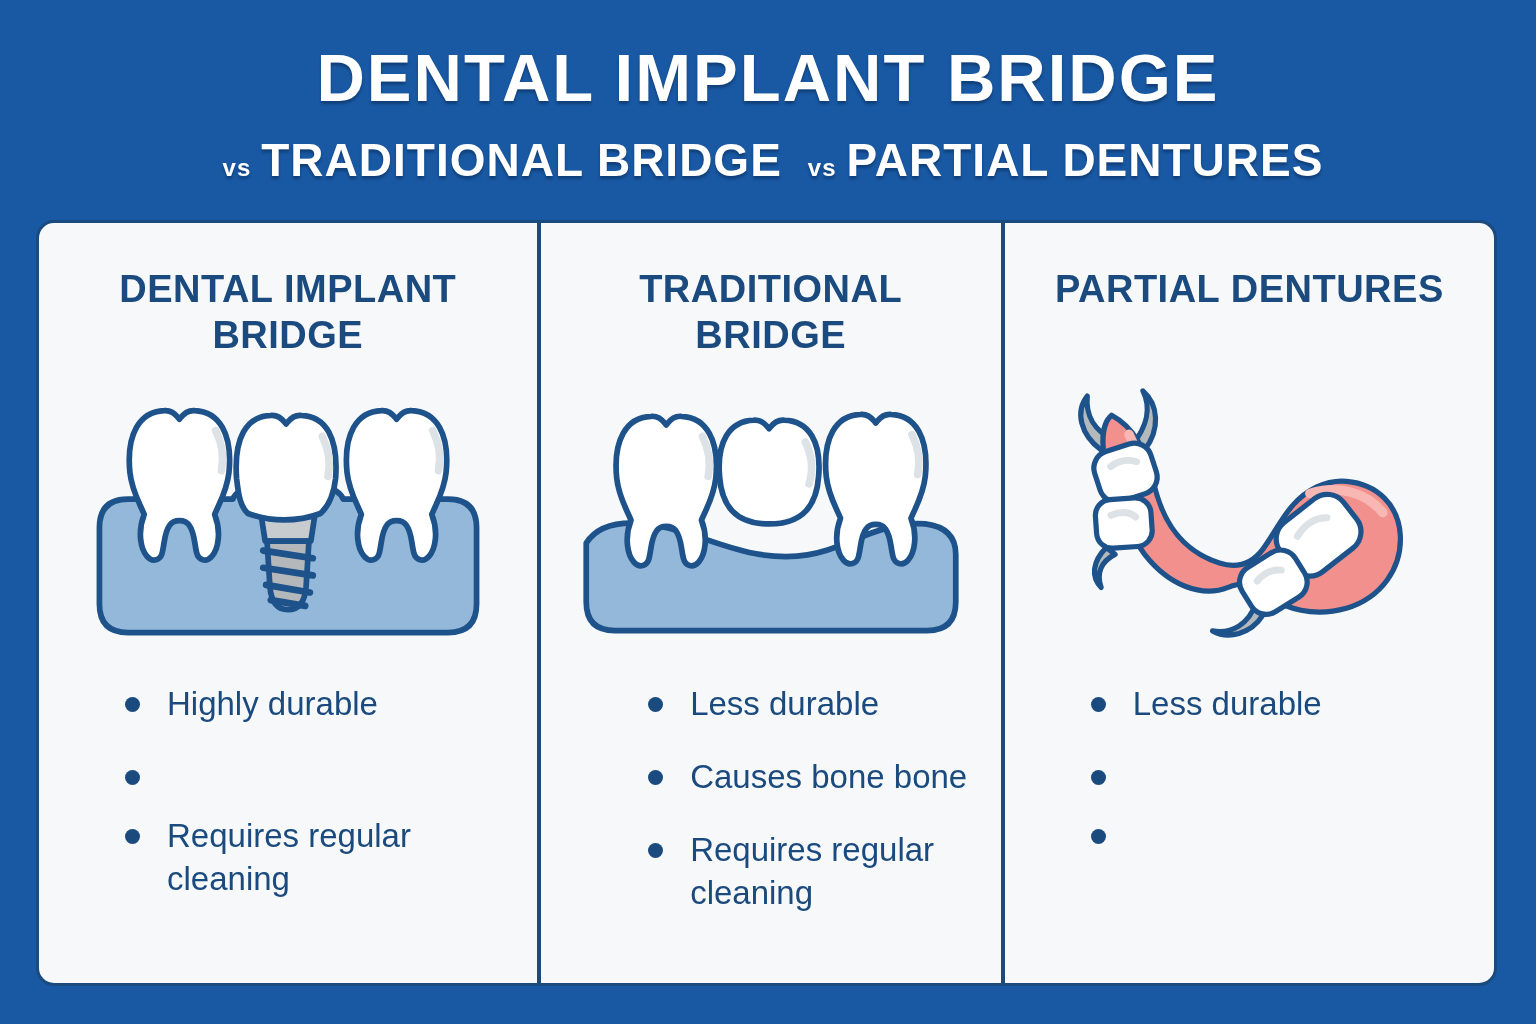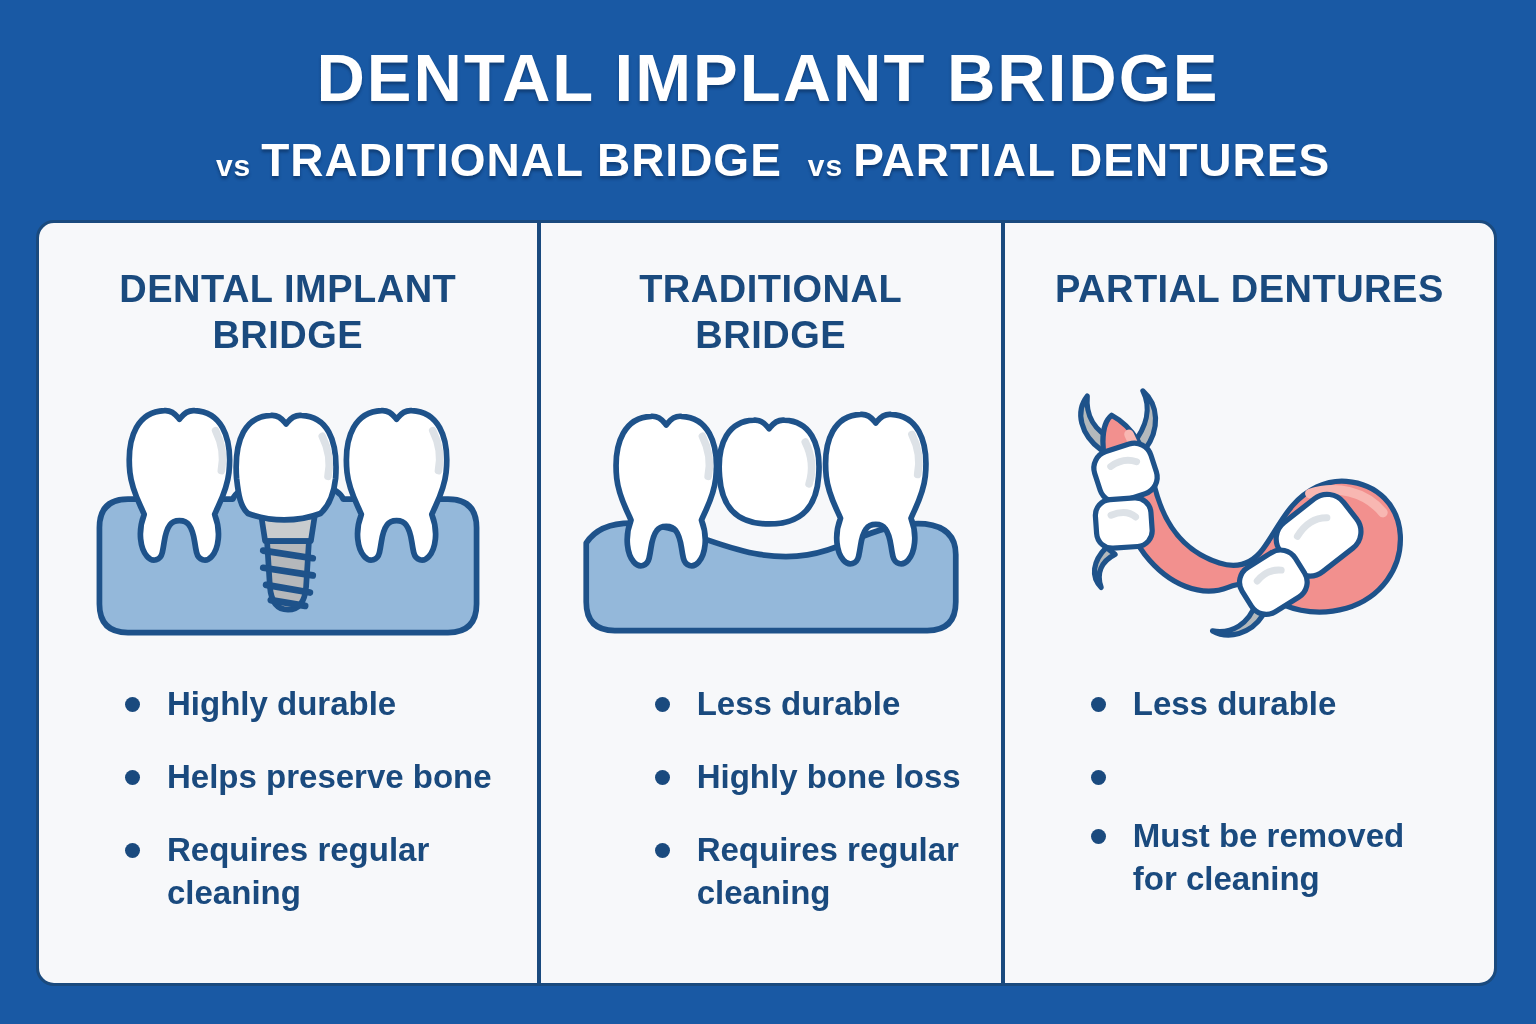--- a/index.html
+++ b/index.html
@@ -10,40 +10,40 @@
   }
   *{margin:0;padding:0;box-sizing:border-box;}
   html,body{width:1536px;height:1024px;}
   body{font-family:"Liberation Sans","DejaVu Sans",sans-serif;}
   .stage{position:relative;width:1536px;height:1024px;background:var(--bg);overflow:hidden;}
 
   .titles{position:absolute;top:44px;left:0;width:100%;text-align:center;color:#fff;
           text-shadow:0 3px 3px rgba(4,32,66,.45);}
   .title-line1{font-size:67px;font-weight:bold;letter-spacing:2px;line-height:1;}
   .title-line2{margin-top:26px;font-size:46px;font-weight:bold;letter-spacing:1px;line-height:1;}
-  .vs{font-size:30px;font-weight:bold;margin:4px 10px;}
+  .vs{font-size:24px;font-weight:bold;margin:4px 10px;}
   .vs.second{margin-left:26px;}
 
   .card{position:absolute;left:36px;top:220px;width:1461px;height:766px;
         background:var(--card);border:3px solid var(--navy);border-radius:18px;
         display:flex;overflow:hidden;}
   .col{display:flex;flex-direction:column;}
   .col1{flex:0 0 34.2%;}
   .col2{flex:0 0 31.9%;border-left:4px solid var(--navy);align-items:center;}
   .col3{flex:0 0 33.9%;border-left:4px solid var(--navy);}
 
   .col-heading{margin-top:44px;height:100px;display:flex;align-items:flex-start;justify-content:center;
                text-align:center;color:var(--navy);font-size:38px;font-weight:bold;line-height:1.2;
                letter-spacing:.5px;white-space:pre-line;}
   .col-art{height:292px;display:flex;align-items:center;justify-content:center;}
   .col-bullets{margin-top:24px;padding:0 12px 0 86px;list-style:none;}
   .bullet{display:flex;margin-bottom:30px;color:var(--navy);font-size:33px;line-height:1.3;}
   .dot{flex:0 0 auto;width:15px;height:15px;border-radius:50%;background:var(--navy);
        margin-top:14px;margin-right:27px;}
-  .bullet-text{white-space:pre-line;font-weight:bold;}
+  .bullet-text{white-space:pre-line;}
 
   
   .ln{stroke:var(--stroke);stroke-width:6;stroke-linejoin:round;stroke-linecap:round;}
   .f-white{fill:#ffffff;}
   .f-gum{fill:var(--gum);}
   .f-gray{fill:var(--implant_gray);}
   .f-lgray{fill:var(--implant_light);}
   .f-pink{fill:var(--denture_pink);}
   .f-metal{fill:var(--metal_gray);}
   .shade{fill:none;stroke:var(--tooth_shade);stroke-width:8;stroke-linecap:round;}
@@ -107,21 +107,20 @@
             </g>
         </svg>
       </div>
       <ul class="col-bullets">
         <li class="bullet">
             <span class="dot"></span>
             <span class="bullet-text">Highly durable</span>
           </li>
         <li class="bullet">
             <span class="dot"></span>
-            <span class="bullet-text">Helps preserve bone</span>
           </li>
         <li class="bullet">
             <span class="dot"></span>
             <span class="bullet-text">Requires regular
 cleaning</span>
           </li>
       </ul>
     </div>
 
     <div class="col col2">
@@ -147,21 +146,21 @@
             </g>
         </svg>
       </div>
       <ul class="col-bullets">
         <li class="bullet">
             <span class="dot"></span>
             <span class="bullet-text">Less durable</span>
           </li>
         <li class="bullet">
             <span class="dot"></span>
-            <span class="bullet-text">Highly bone loss</span>
+            <span class="bullet-text">Causes bone bone</span>
           </li>
         <li class="bullet">
             <span class="dot"></span>
             <span class="bullet-text">Requires regular
 cleaning</span>
           </li>
       </ul>
     </div>
 
     <div class="col col3">
@@ -204,20 +203,18 @@
       <ul class="col-bullets">
         <li class="bullet">
             <span class="dot"></span>
             <span class="bullet-text">Less durable</span>
           </li>
         <li class="bullet">
             <span class="dot"></span>
           </li>
         <li class="bullet">
             <span class="dot"></span>
-            <span class="bullet-text">Must be removed
-for cleaning</span>
           </li>
       </ul>
     </div>
 
   </div>
 </div>
 
 </body></html>

